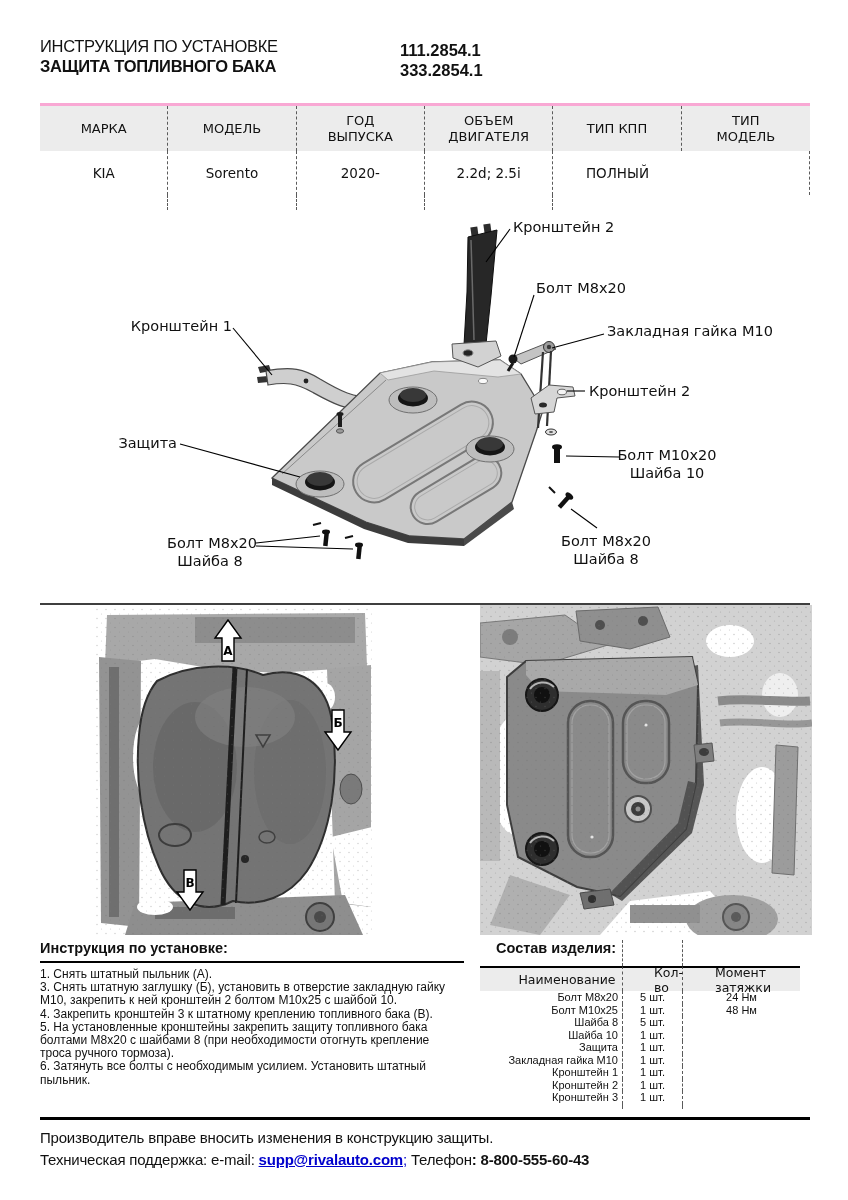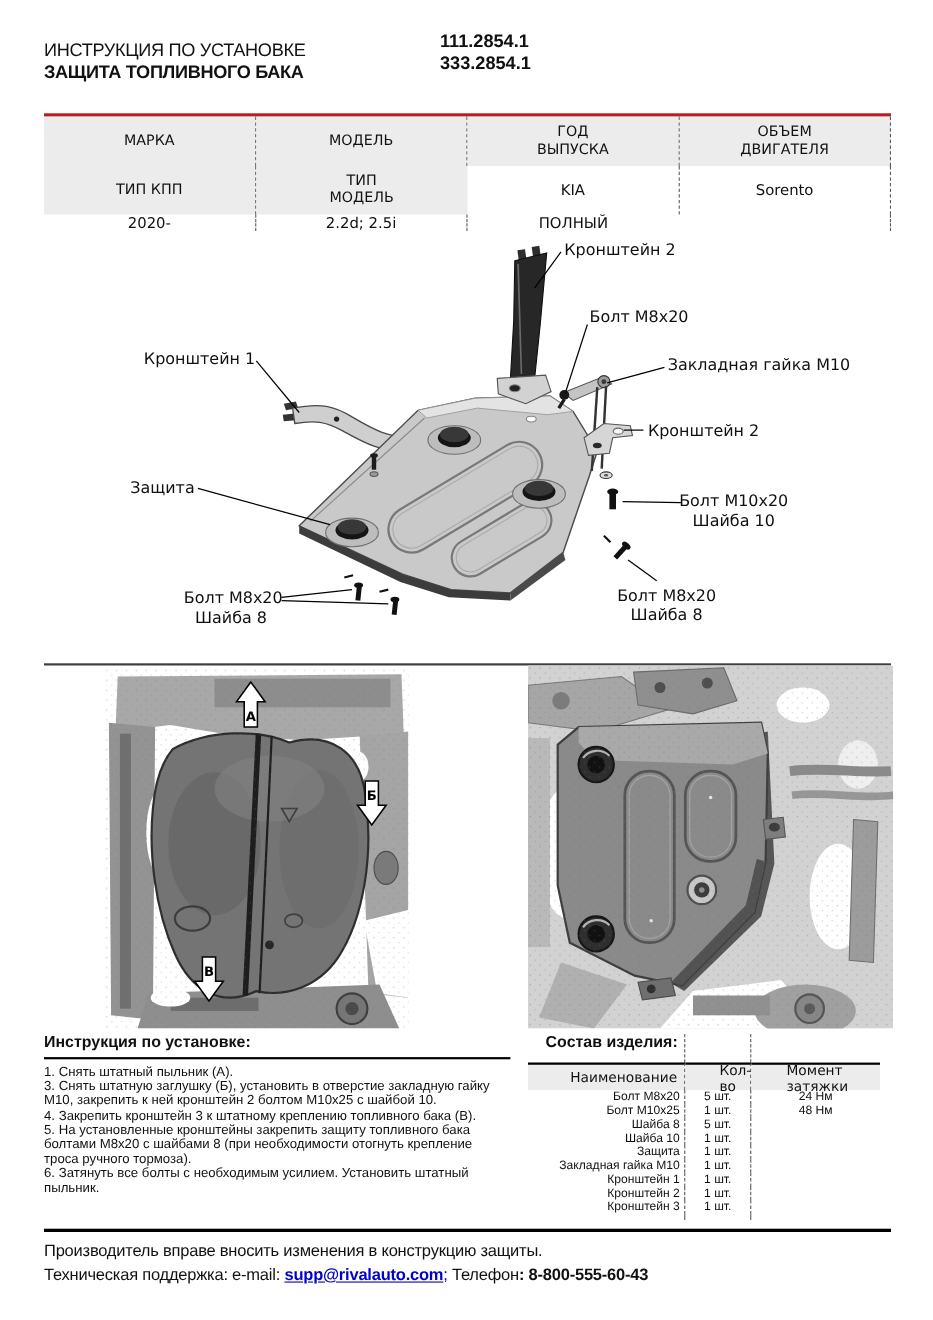--- a/index.html
+++ b/index.html
@@ -4,24 +4,24 @@
 <style>
   * { box-sizing: border-box; margin: 0; padding: 0; }
   html,body { background:#ffffff; }
   .page {
     position: relative; width: 848px; height: 1200px; background:#fff;
     font-family: "Liberation Sans", sans-serif; color:#111; overflow:hidden;border-radius:29px;
   }
   
   .doc-header { position:absolute; left:40px; top:36px; line-height:20px; font-size:16.5px; letter-spacing:-0.3px; }
   .doc-title-bold { font-weight:bold; }
-  .part-numbers { position:absolute; left:400px; top:28px; line-height:20px; font-size:16.5px; font-weight:bold; }
-  
-  .spec { position:absolute; left:40px; top:103px; width:770px; border-top:3px solid #b91c1c;
-          display:grid; grid-template-columns:repeat(4,1fr); grid-template-rows:45px 44px 15px;
+  .part-numbers { position:absolute; left:400px; top:40px; line-height:20px; font-size:16.5px; font-weight:bold; }
+  
+  .spec { position:absolute; left:40px; top:103px; width:770px; border-top:3px solid #f9a8d4;
+          display:grid; grid-template-columns:repeat(6,1fr); grid-template-rows:45px 44px 15px;
           font-family:"DejaVu Sans", sans-serif; }
   .spec-h { background:#ececec; display:flex; flex-direction:column; justify-content:center; align-items:center;
             font-size:13px; line-height:16px; text-align:center; }
   .spec-v { display:flex; align-items:center; justify-content:center; font-size:13.5px; }
   .col-sep { border-right:1.5px dashed #5a5a5a; }
   
   .diagram { position:absolute; left:0; top:212px; }
   .dlabel { font-family:"DejaVu Sans", sans-serif; font-size:14.5px; fill:#101010; }
   .leader { stroke:#000; stroke-width:1.1; fill:none; }
   

